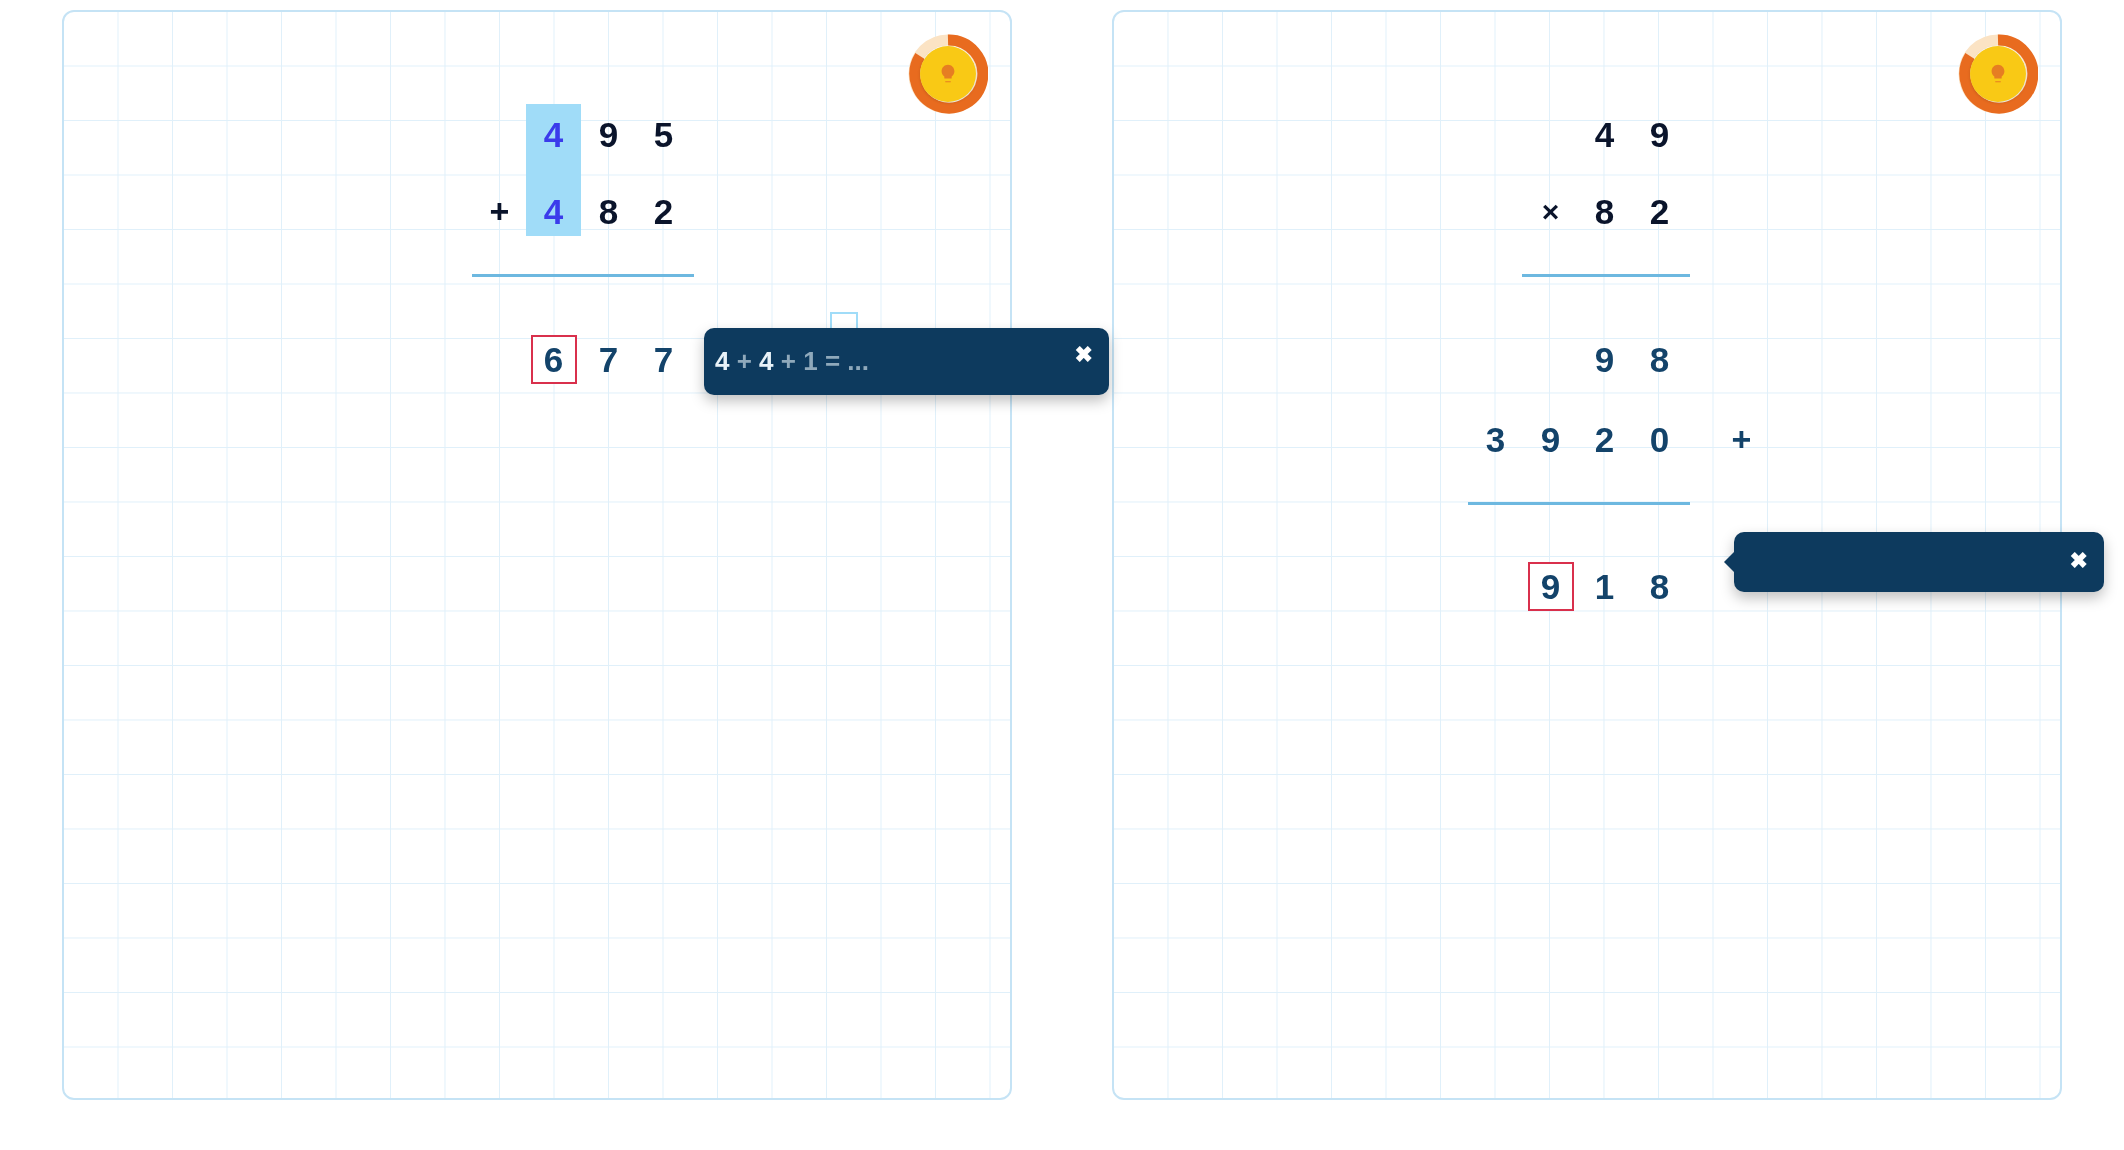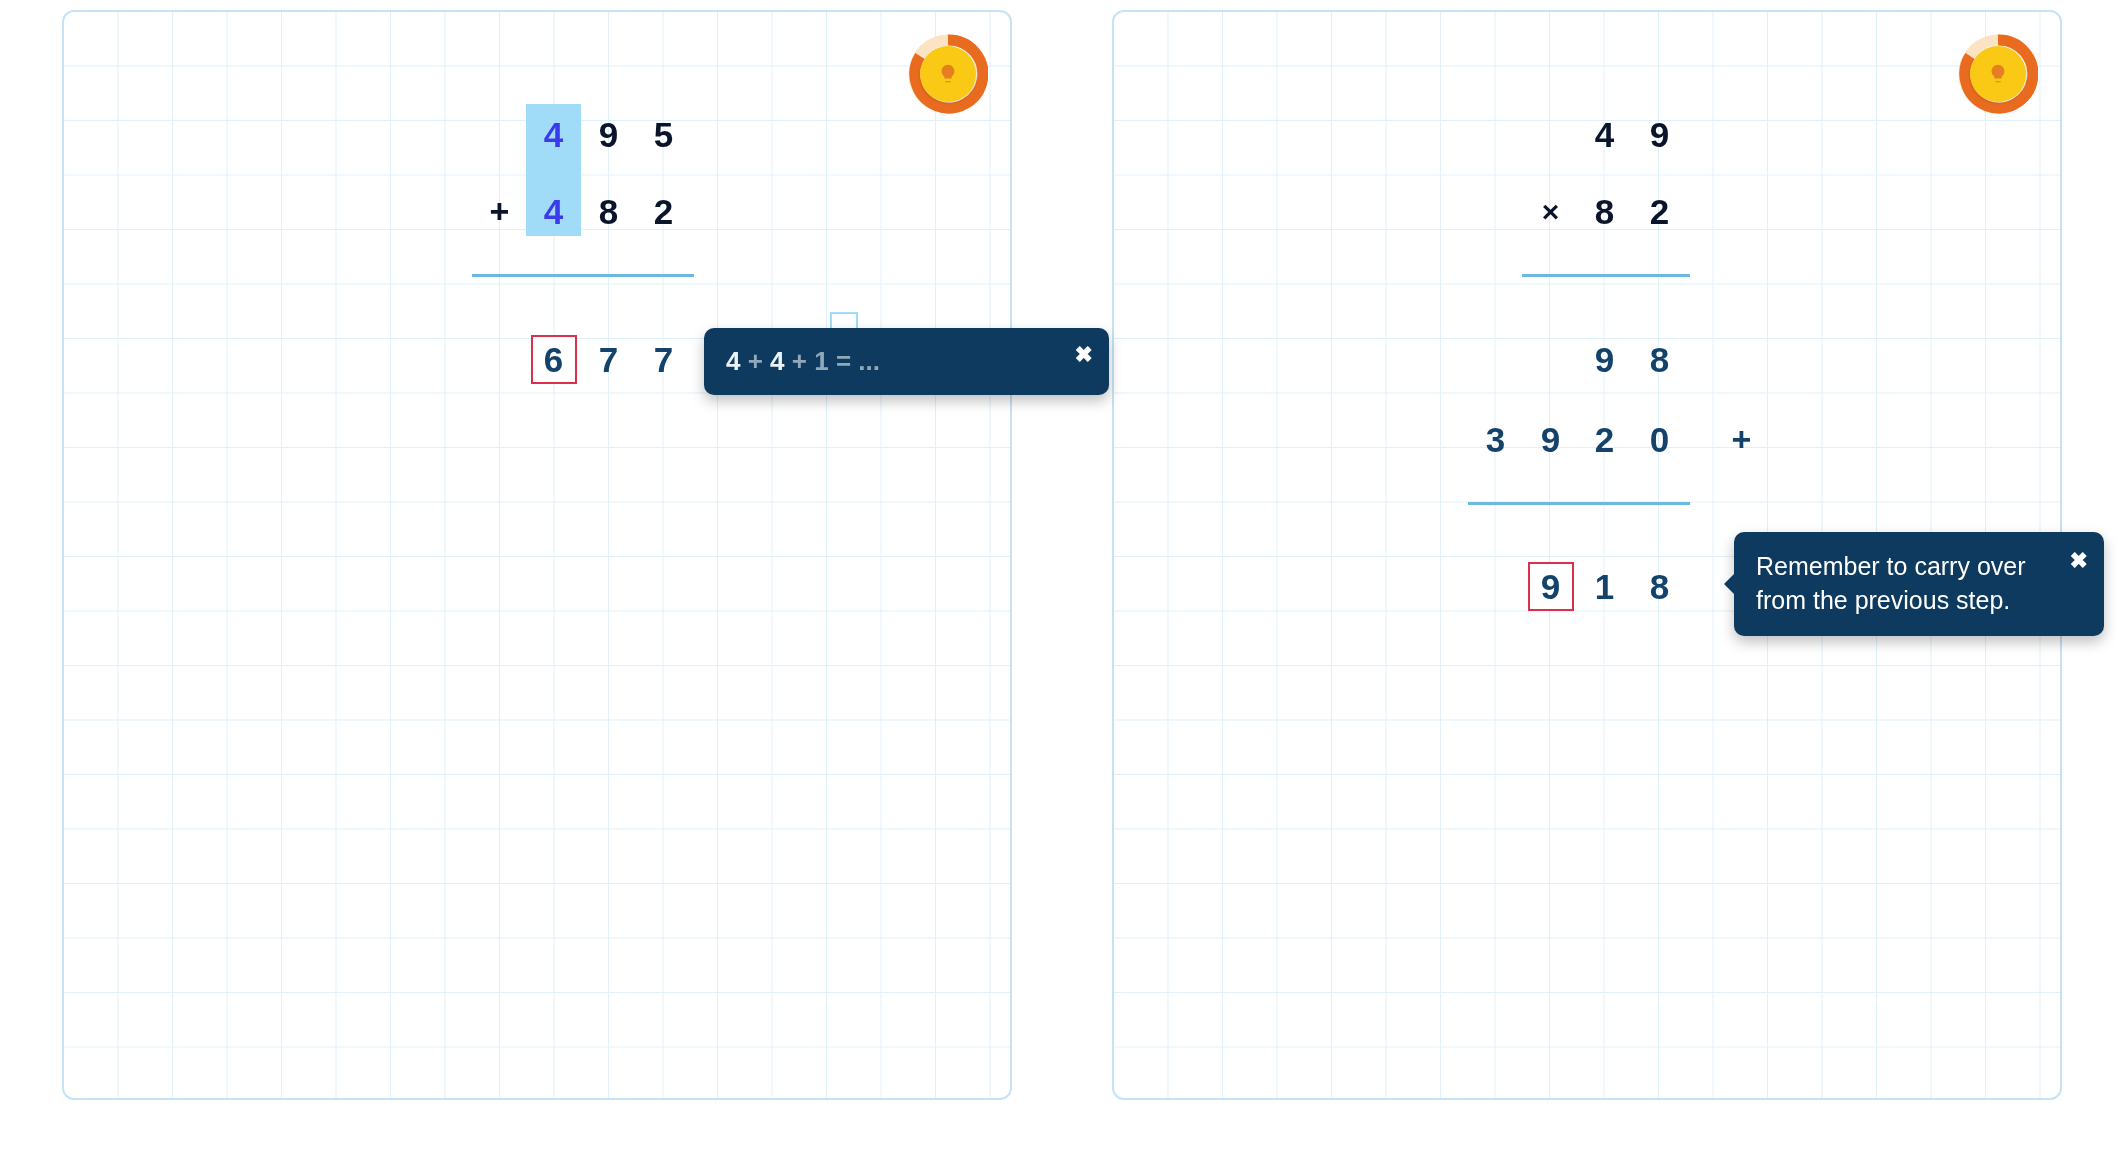--- a/index.html
+++ b/index.html
@@ -79,21 +79,21 @@
     .hr-line {
       position: absolute;
       height: 3px;
       background: #6db8e0;
     }
     .tooltip {
       position: absolute;
       background: #0d3a5e;
       color: #fff;
       border-radius: 10px;
-      padding: 18px 48px 18px 22px;
+      padding: 18px 48px 18px 11px;
       font-size: 26px;
       font-weight: 600;
       box-shadow: 0 6px 14px rgba(0,0,0,0.25);
       z-index: 10;
       min-height: 60px;
       display: flex;
       align-items: flex-end;
     }
     .tooltip-plain { font-weight: 400; font-size: 25px; line-height: 1.35; }
     .tooltip-close {
@@ -202,16 +202,15 @@
 
   <div class="hr-line" style="left:354px; top:490px; width:222px;"></div>
 
   <div class="error-box" style="left:414px; top:550px;"></div>
   <div class="cell navy-text" style="left:409px; top:547px;">9</div>
   <div class="cell navy-text" style="left:463px; top:547px;">1</div>
   <div class="cell navy-text" style="left:518px; top:547px;">8</div>
 
   <div class="tooltip tooltip-plain" style="left:620px; top:520px; width:370px;">
     <div class="tooltip-arrow-left"></div>
-    <span>Remember to carry over from the previous step.</span>
     <span class="tooltip-close">✖</span>
   </div>
 </div>
 
 </body></html>

